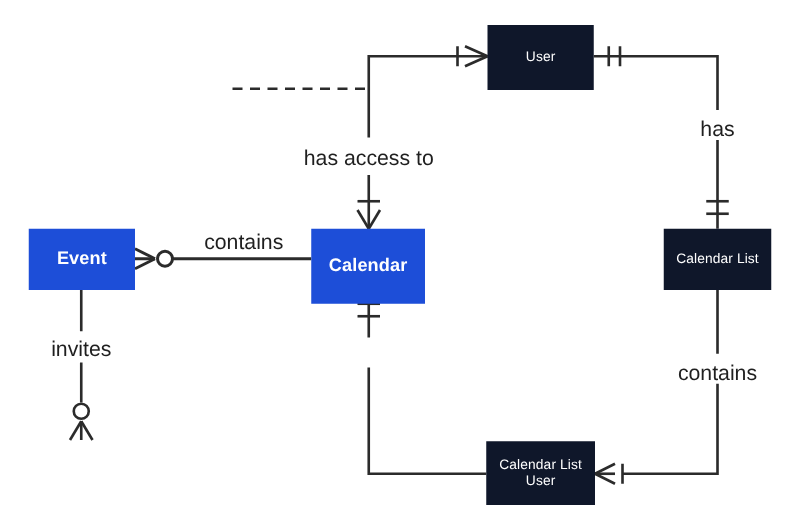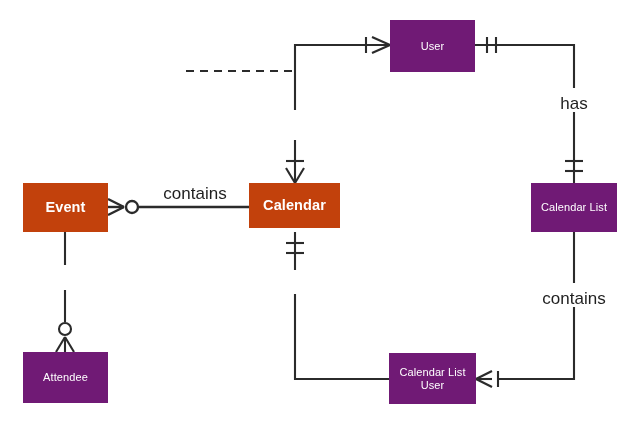--- a/index.html
+++ b/index.html
@@ -29,22 +29,22 @@
     display: flex;
     align-items: center;
     justify-content: center;
     text-align: center;
     color: #ffffff;
     font-family: "Liberation Sans", sans-serif;
     line-height: 1.15;
     letter-spacing: 0.1px;
     user-select: none;
   }
-  .entity-green { background: #701a75; }
-  .entity-orange { background: #c2410c; }
+  .entity-green { background: #0f172a; }
+  .entity-orange { background: #1d4ed8; }
   .entity-lg { font-size: 14.5px; font-weight: bold; }
   .entity-sm { font-size: 11px; font-weight: normal; }
   .edge-label {
     position: absolute;
     font-family: "Liberation Sans", sans-serif;
     font-size: 17px;
     color: #1f1f1f;
     white-space: nowrap;
     text-align: center;
     user-select: none;
@@ -142,45 +142,48 @@
 
 
   <div class="entity-box entity-green entity-sm" style="left:390px; top:20px; width:85px; height:52px;">
     <span>User</span>
   </div>
 
   <div class="entity-box entity-orange entity-lg" style="left:23px; top:183px; width:85px; height:49px;">
     <span>Event</span>
   </div>
 
-  <div class="entity-box entity-orange entity-lg" style="left:249px; top:183px; width:91px; height:45px;">
+  <div class="entity-box entity-orange entity-lg" style="left:249px; top:183px; width:91px; height:60px;">
     <span>Calendar</span>
   </div>
 
   <div class="entity-box entity-green entity-sm" style="left:531px; top:183px; width:86px; height:49px;">
     <span>Calendar List</span>
   </div>
 
-  <div class="entity-box entity-green entity-sm" style="left:23px; top:352px; width:85px; height:51px;">
-    <span>Attendee</span>
-  </div>
 
   <div class="entity-box entity-green entity-sm" style="left:389px; top:353px; width:87px; height:51px; flex-direction:column;">
     <span>Calendar List</span>
     <span>User</span>
   </div>
 
+  <div class="edge-label" style="left:215px; top:117px; width:160px;">
+    <span>has access to</span>
+  </div>
 
   <div class="edge-label" style="left:524px; top:94px; width:100px;">
     <span>has</span>
   </div>
 
   <div class="edge-label" style="left:135px; top:184px; width:120px;">
     <span>contains</span>
   </div>
 
+  <div class="edge-label" style="left:15px; top:270px; width:100px;">
+    <span>invites</span>
+  </div>
 
 
   <div class="edge-label" style="left:524px; top:289px; width:100px;">
     <span>contains</span>
   </div>
 
 </div>
 
 </body></html>

